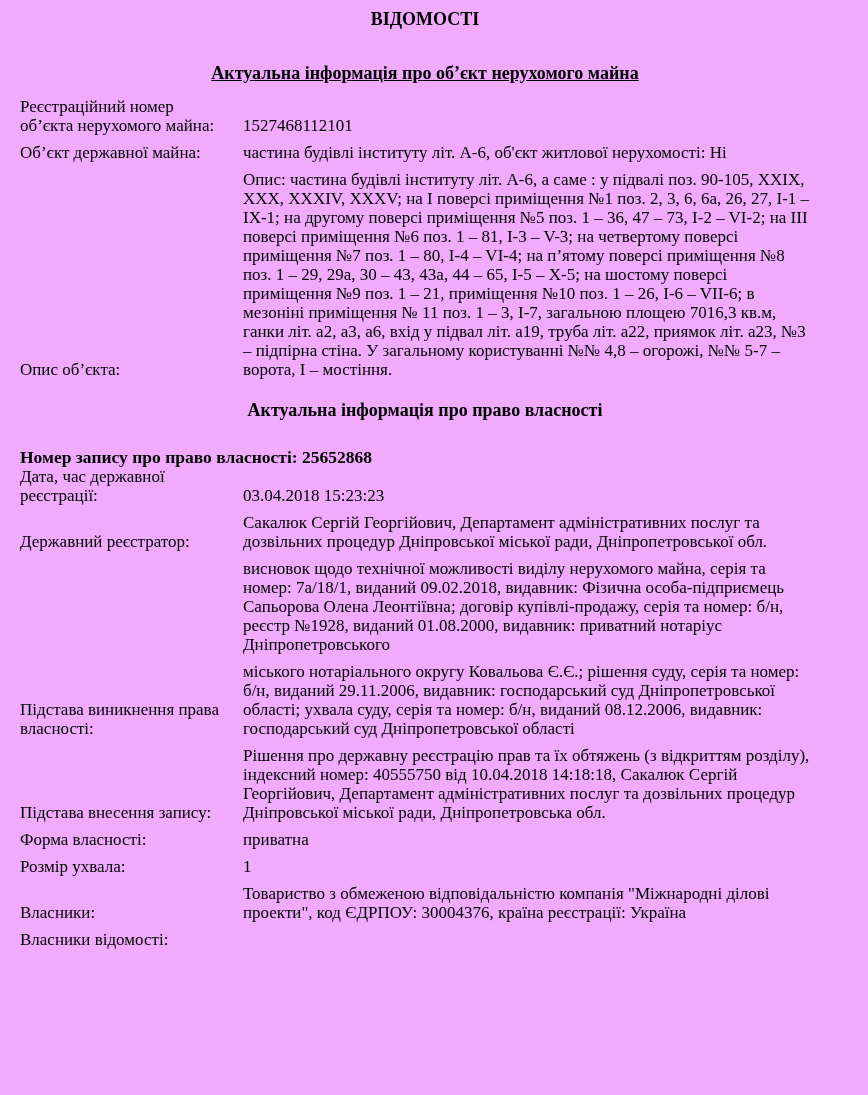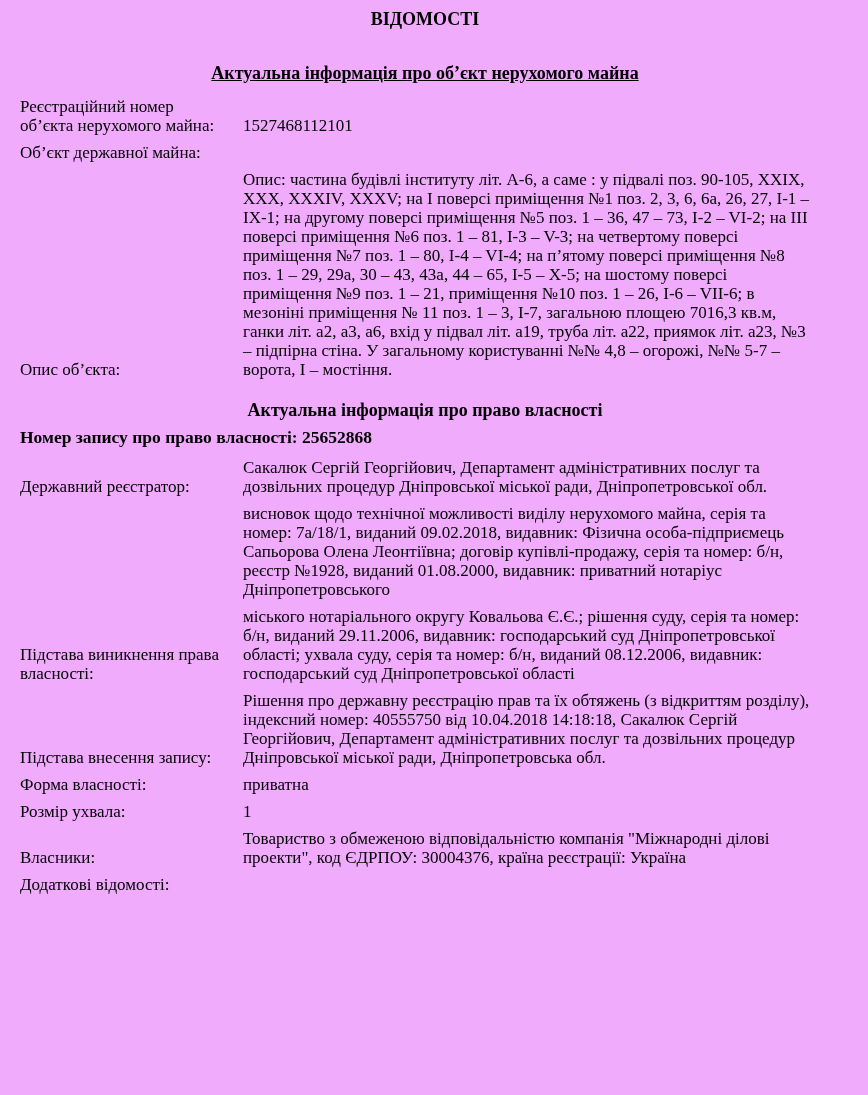--- a/index.html
+++ b/index.html
@@ -22,26 +22,25 @@
     font-size: 18px;
     line-height: 22px;
   }
   .section-heading {
     text-align: center;
     font-weight: bold;
     font-size: 18px;
     line-height: 21px;
   }
   .section-heading.first { margin-top: 33px; margin-bottom: 13px; text-decoration: underline; }
-  .section-heading.second { margin-top: 21px; margin-bottom: 6px; }
+  .section-heading.second { margin-top: 21px; margin-bottom: 26px; }
   .record-number-line {
     font-weight: bold;
     font-size: 17.5px;
     line-height: 20px;
-    margin-bottom: 11px;
   }
   .field-row {
     display: flex;
     align-items: flex-end;
     margin-bottom: 8px;
     font-size: 17px;
     line-height: 19px;
   }
   .field-label {
     width: 200px;
@@ -65,32 +64,37 @@
 
   <div class="section-heading first">Актуальна інформація про об’єкт нерухомого майна</div>
 
   <div class="field-row">
     <div class="field-label">Реєстраційний номер об’єкта нерухомого майна:</div>
     <div class="field-value">1527468112101</div>
   </div>
 
   <div class="field-row">
     <div class="field-label">Об’єкт державної майна:</div>
+    <div class="field-value">частина будівлі інституту літ. А-6, об'єкт житлової нерухомості: Ні</div>
   </div>
 
   <div class="field-row">
     <div class="field-label">Опис об’єкта:</div>
     <div class="field-value">Опис: частина будівлі інституту літ. А-6, а саме : у підвалі поз. 90-105, XXIX, XXX, XXXIV, XXXV; на I поверсі приміщення №1 поз. 2, 3, 6, 6а, 26, 27, I-1 – IX-1; на другому поверсі приміщення №5 поз. 1 – 36, 47 – 73, I-2 – VI-2; на III поверсі приміщення №6 поз. 1 – 81, I-3 – V-3; на четвертому поверсі приміщення №7 поз. 1 – 80, I-4 – VI-4; на п’ятому поверсі приміщення №8 поз. 1 – 29, 29а, 30 – 43, 43а, 44 – 65, I-5 – X-5; на шостому поверсі приміщення №9 поз. 1 – 21, приміщення №10 поз. 1 – 26, I-6 – VII-6; в мезоніні приміщення № 11 поз. 1 – 3, I-7, загальною площею 7016,3 кв.м, ганки літ. а2, а3, а6, вхід у підвал літ. а19, труба літ. а22, приямок літ. а23, №3 – підпірна стіна. У загальному користуванні №№ 4,8 – огорожі, №№ 5-7 – ворота, I – мостіння.</div>
   </div>
 
 
   <div class="section-heading second">Актуальна інформація про право власності</div>
 
   <div class="record-number-line">Номер запису про право власності: 25652868</div>
 
+  <div class="field-row">
+    <div class="field-label">Дата, час державної реєстрації:</div>
+    <div class="field-value">03.04.2018 15:23:23</div>
+  </div>
 
   <div class="field-row">
     <div class="field-label">Державний реєстратор:</div>
     <div class="field-value">Сакалюк Сергій Георгійович, Департамент адміністративних послуг та дозвільних процедур Дніпровської міської ради, Дніпропетровської обл.</div>
   </div>
 
   <div class="field-row">
     <div class="field-label">Підстава виникнення права власності:</div>
     <div class="field-value">
       <div class="para">висновок щодо технічної можливості виділу нерухомого майна, серія та номер: 7а/18/1, виданий 09.02.2018, видавник: Фізична особа-підприємець Сапьорова Олена Леонтіївна; договір купівлі-продажу, серія та номер: б/н, реєстр №1928, виданий 01.08.2000, видавник: приватний нотаріус Дніпропетровського</div>
@@ -112,17 +116,17 @@
     <div class="field-label">Розмір ухвала:</div>
     <div class="field-value">1</div>
   </div>
 
   <div class="field-row">
     <div class="field-label">Власники:</div>
     <div class="field-value">Товариство з обмеженою відповідальністю компанія "Міжнародні ділові проекти", код ЄДРПОУ: 30004376, країна реєстрації: Україна</div>
   </div>
 
   <div class="field-row">
-    <div class="field-label">Додаткові відомості:</div>
+    <div class="field-label">Власники відомості:</div>
     <div class="field-value"></div>
   </div>
 
 </div>
 
 </body></html>

